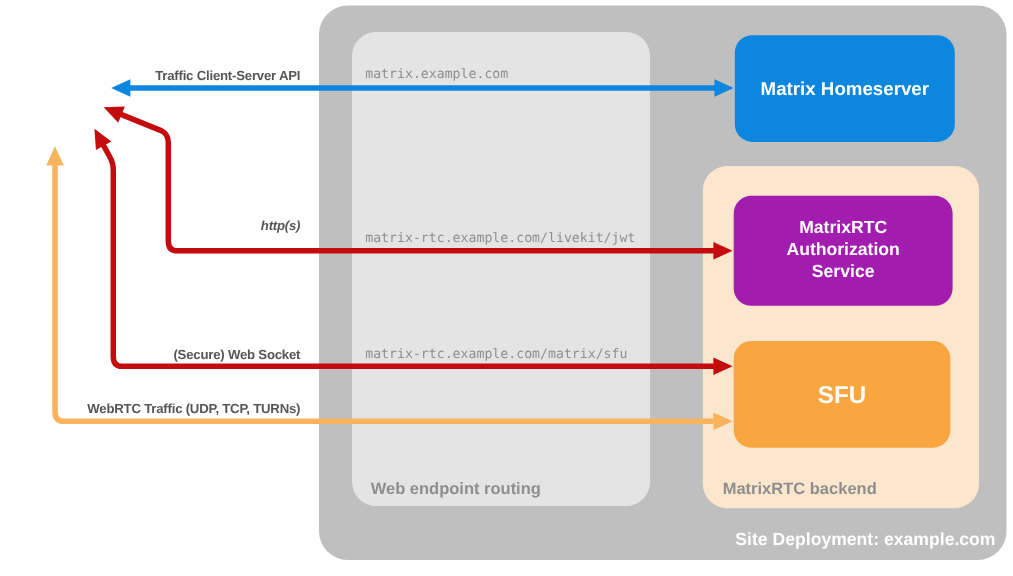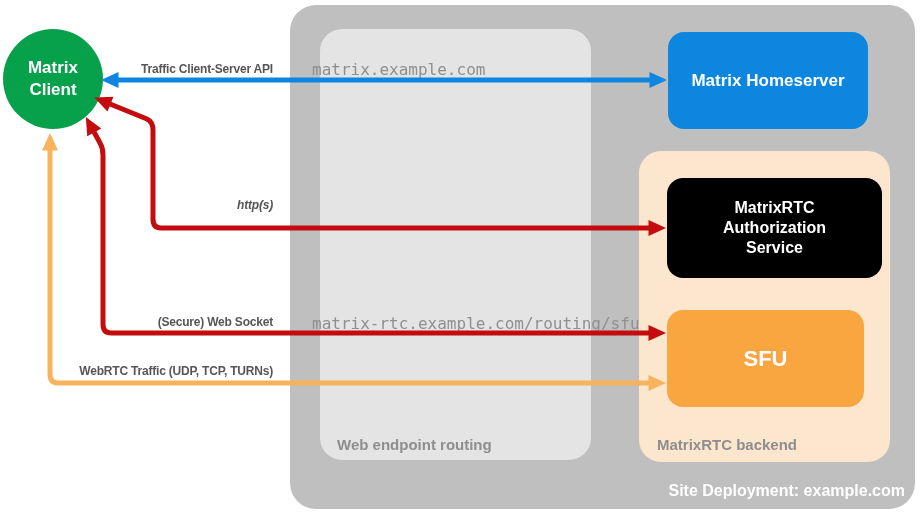--- a/index.html
+++ b/index.html
@@ -20,39 +20,39 @@
   .backend-box{
     left:639px;top:151px;width:251px;height:311px;
     background:#fce6ce;border-radius:22px;
   }
   
   .node{
     display:flex;align-items:center;justify-content:center;text-align:center;
     color:#ffffff;font-weight:bold;border-radius:16px;line-height:1.25;
   }
   .homeserver{left:668px;top:32px;width:200px;height:97px;background:#0d86e0;font-size:17px;}
-  .auth-service{left:667px;top:178px;width:215px;height:100px;background:#000000;font-size:16px;}
+  .auth-service{left:667px;top:178px;width:199px;height:100px;background:#a21caf;font-size:16px;}
   .auth-service span{display:block;width:150px;}
   .sfu{left:667px;top:310px;width:197px;height:97px;background:#f9a640;font-size:22px;}
   .client-circle{
     left:3px;top:29px;width:100px;height:100px;border-radius:50%;
     background:#07a04b;display:flex;align-items:center;justify-content:center;
     text-align:center;color:#ffffff;font-weight:bold;font-size:17px;line-height:1.3;
   }
   
   .caption{font-weight:bold;font-size:15px;color:#8e8e8e;white-space:nowrap;}
   .routing-caption{left:337px;top:436px;}
   .backend-caption{left:657px;top:436px;}
   .site-caption{
     right:16px;top:482px;color:#ffffff;font-weight:bold;font-size:16px;white-space:nowrap;
   }
   
   .endpoint{
-    font-family:"DejaVu Sans Mono",monospace;font-size:16px;color:#8f8f8f;
-    left:312px;white-space:nowrap;
+    font-family:"DejaVu Sans Mono",monospace;font-size:12px;color:#8f8f8f;
+    left:332px;white-space:nowrap;
   }
   .ep-1{top:60px;}
   .ep-2{top:209px;}
   .ep-3{top:314px;}
   
   .arrow-label{
     font-size:12px;font-weight:bold;color:#565656;white-space:nowrap;
     right:648px;text-align:right;letter-spacing:-0.2px;
   }
   .al-1{top:62px;}
@@ -77,26 +77,24 @@
   </div>
 
   <div class="abs node auth-service">
     <span>MatrixRTC Authorization Service</span>
   </div>
 
   <div class="abs node sfu">
     <span>SFU</span>
   </div>
 
-  <div class="abs client-circle">
-    <span>Matrix Client</span>
-  </div>
 
   <div class="abs endpoint ep-1">matrix.example.com</div>
-  <div class="abs endpoint ep-3">matrix-rtc.example.com/routing/sfu</div>
+  <div class="abs endpoint ep-2">matrix-rtc.example.com/livekit/jwt</div>
+  <div class="abs endpoint ep-3">matrix-rtc.example.com/matrix/sfu</div>
 
   <div class="abs arrow-label al-1">Traffic Client-Server API</div>
   <div class="abs arrow-label al-2">http(s)</div>
   <div class="abs arrow-label al-3">(Secure) Web Socket</div>
   <div class="abs arrow-label al-4">WebRTC Traffic (UDP, TCP, TURNs)</div>
 
   <div class="abs caption backend-caption">MatrixRTC backend</div>
   <div class="abs caption routing-caption">Web endpoint routing</div>
   <div class="abs site-caption">Site Deployment: example.com</div>
 

